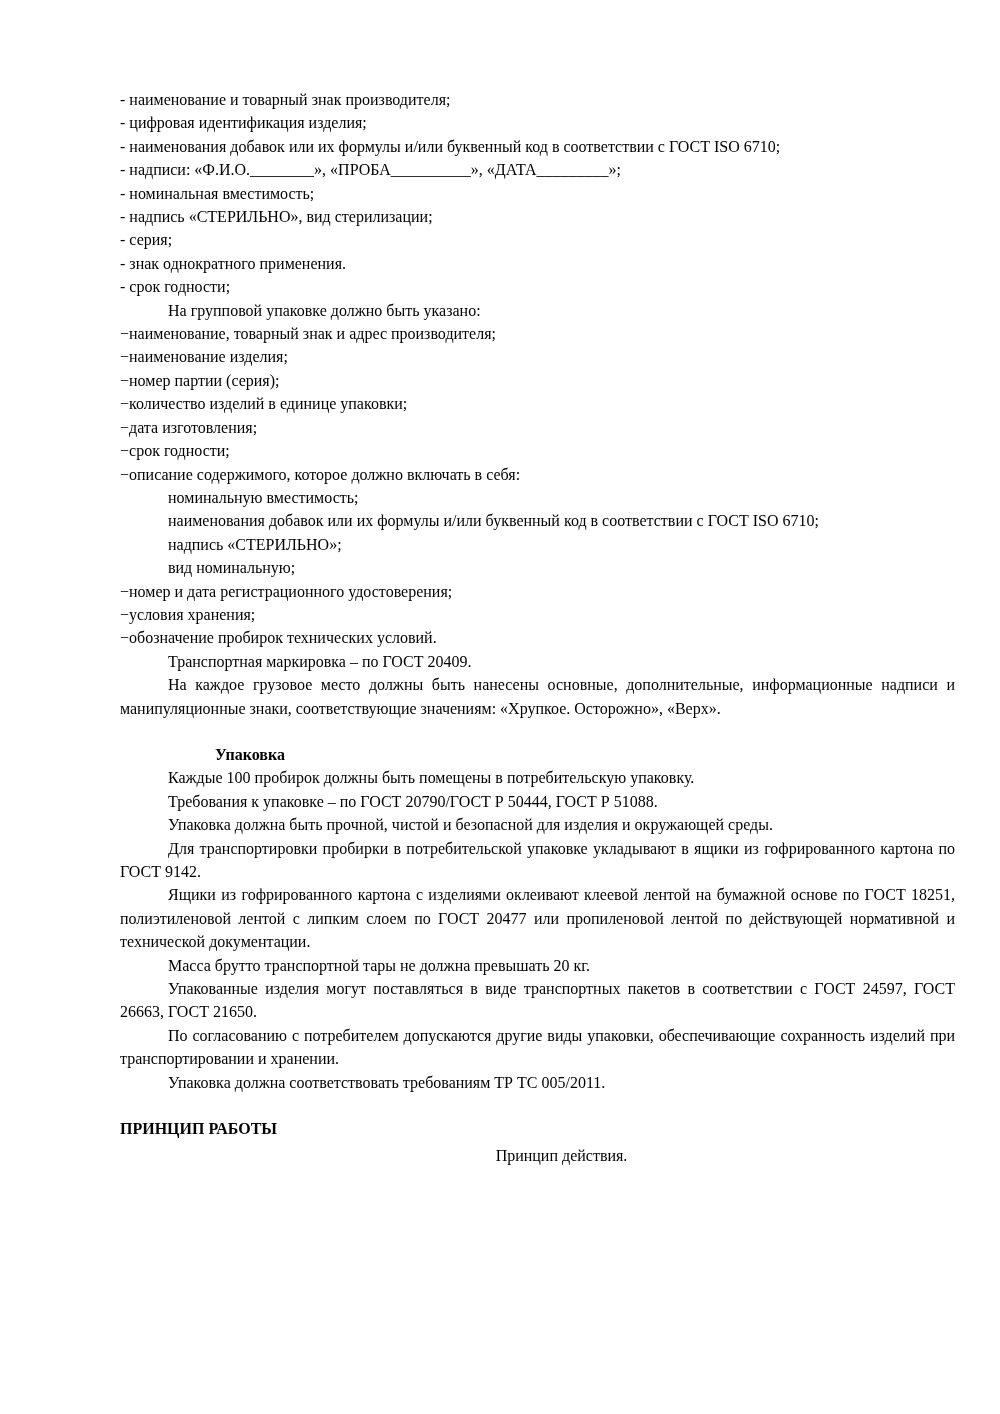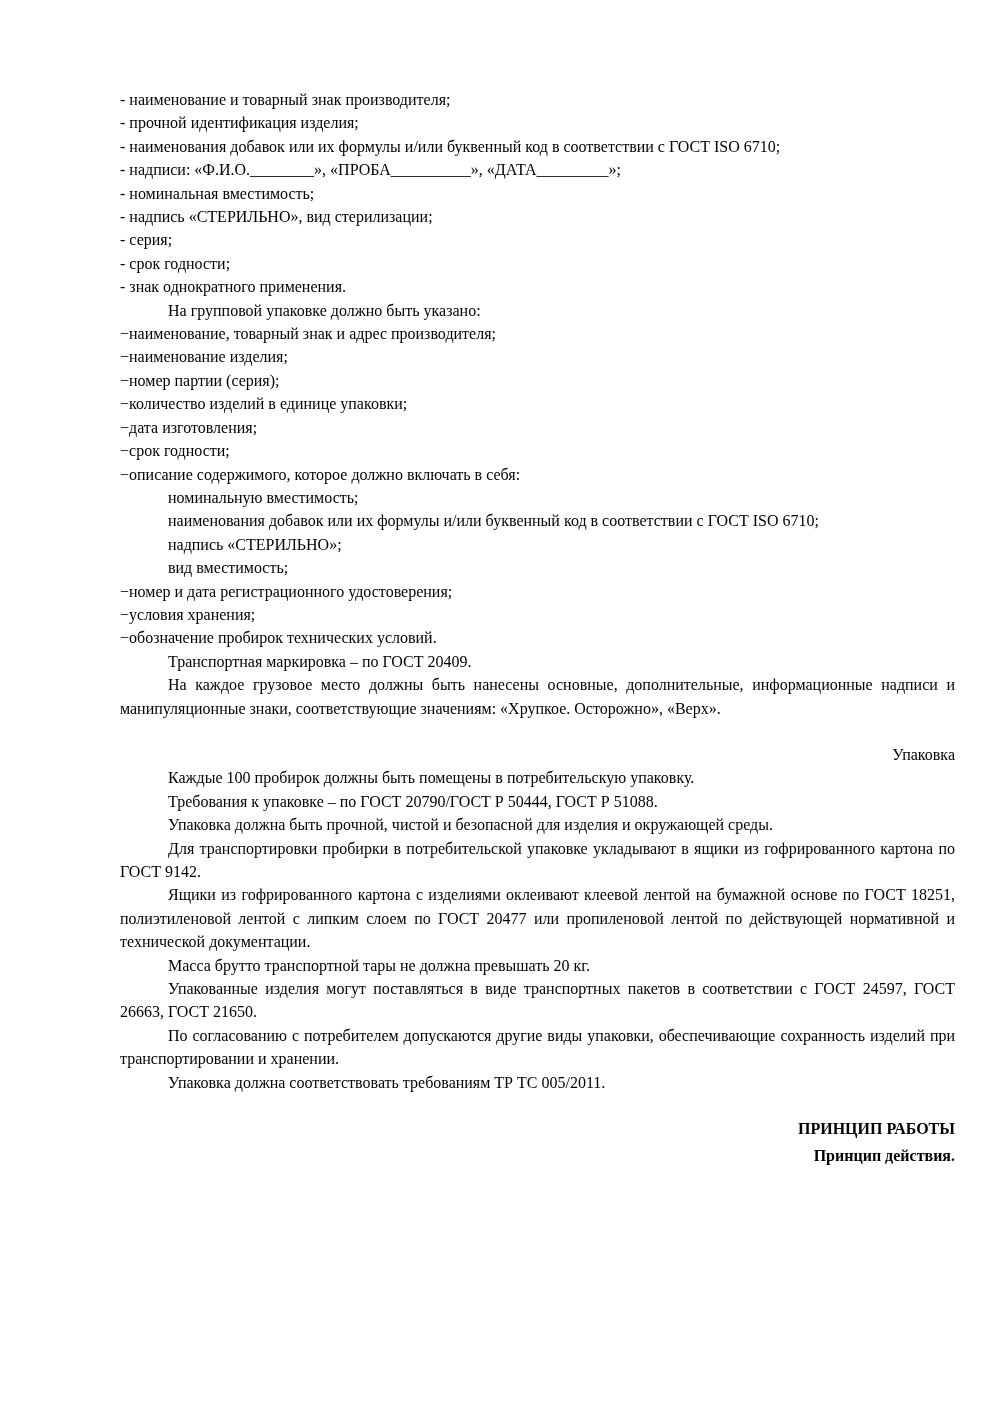--- a/index.html
+++ b/index.html
@@ -24,64 +24,64 @@
     margin: 0;
     text-align: justify;
   }
   .para.plain {
     text-indent: 0;
   }
   .para.indent {
     text-indent: 48px;
   }
   .para.heading-sub {
-    font-weight: normal;
-    text-align: right;
+    font-weight: bold;
+    text-align: left;
     text-indent: 95px;
     margin-top: 23px;
   }
   .para.heading-center {
     font-weight: bold;
-    text-align: right;
+    text-align: left;
     text-indent: 0;
     margin-top: 23px;
     margin-bottom: 4px;
   }
   .para.bold-indent {
-    font-weight: bold;
-    text-align: right;
+    font-weight: normal;
+    text-align: center;
     text-indent: 48px;
   }
 </style>
 </head>
 <body>
 
 <div class="page">
   <div>
       <p class="para plain">- наименование и товарный знак производителя;</p>
-      <p class="para plain">- прочной идентификация изделия;</p>
+      <p class="para plain">- цифровая идентификация изделия;</p>
       <p class="para plain">- наименования добавок или их формулы и/или буквенный код в соответствии с ГОСТ ISO 6710;</p>
       <p class="para plain">- надписи: «Ф.И.О.________», «ПРОБА__________», «ДАТА_________»;</p>
       <p class="para plain">- номинальная вместимость;</p>
       <p class="para plain">- надпись «СТЕРИЛЬНО», вид стерилизации;</p>
       <p class="para plain">- серия;</p>
+      <p class="para plain">- знак однократного применения.</p>
       <p class="para plain">- срок годности;</p>
-      <p class="para plain">- знак однократного применения.</p>
       <p class="para indent">На групповой упаковке должно быть указано:</p>
       <p class="para plain">−наименование, товарный знак и адрес производителя;</p>
       <p class="para plain">−наименование изделия;</p>
       <p class="para plain">−номер партии (серия);</p>
       <p class="para plain">−количество изделий в единице упаковки;</p>
       <p class="para plain">−дата изготовления;</p>
       <p class="para plain">−срок годности;</p>
       <p class="para plain">−описание содержимого, которое должно включать в себя:</p>
       <p class="para indent">номинальную вместимость;</p>
       <p class="para indent">наименования добавок или их формулы и/или буквенный код в соответствии с ГОСТ ISO 6710;</p>
       <p class="para indent">надпись «СТЕРИЛЬНО»;</p>
-      <p class="para indent">вид вместимость;</p>
+      <p class="para indent">вид номинальную;</p>
       <p class="para plain">−номер и дата регистрационного удостоверения;</p>
       <p class="para plain">−условия хранения;</p>
       <p class="para plain">−обозначение пробирок технических условий.</p>
       <p class="para indent">Транспортная маркировка – по ГОСТ 20409.</p>
       <p class="para indent">На каждое грузовое место должны быть нанесены основные, дополнительные, информационные надписи и манипуляционные знаки, соответствующие значениям: «Хрупкое. Осторожно», «Верх».</p>
       <p class="para heading-sub">Упаковка</p>
       <p class="para indent">Каждые 100 пробирок должны быть помещены в потребительскую упаковку.</p>
       <p class="para indent">Требования к упаковке – по ГОСТ 20790/ГОСТ Р 50444, ГОСТ Р 51088.</p>
       <p class="para indent">Упаковка должна быть прочной, чистой и безопасной для изделия и окружающей среды.</p>
       <p class="para indent">Для транспортировки пробирки в потребительской упаковке укладывают в ящики из гофрированного картона по ГОСТ 9142.</p>

